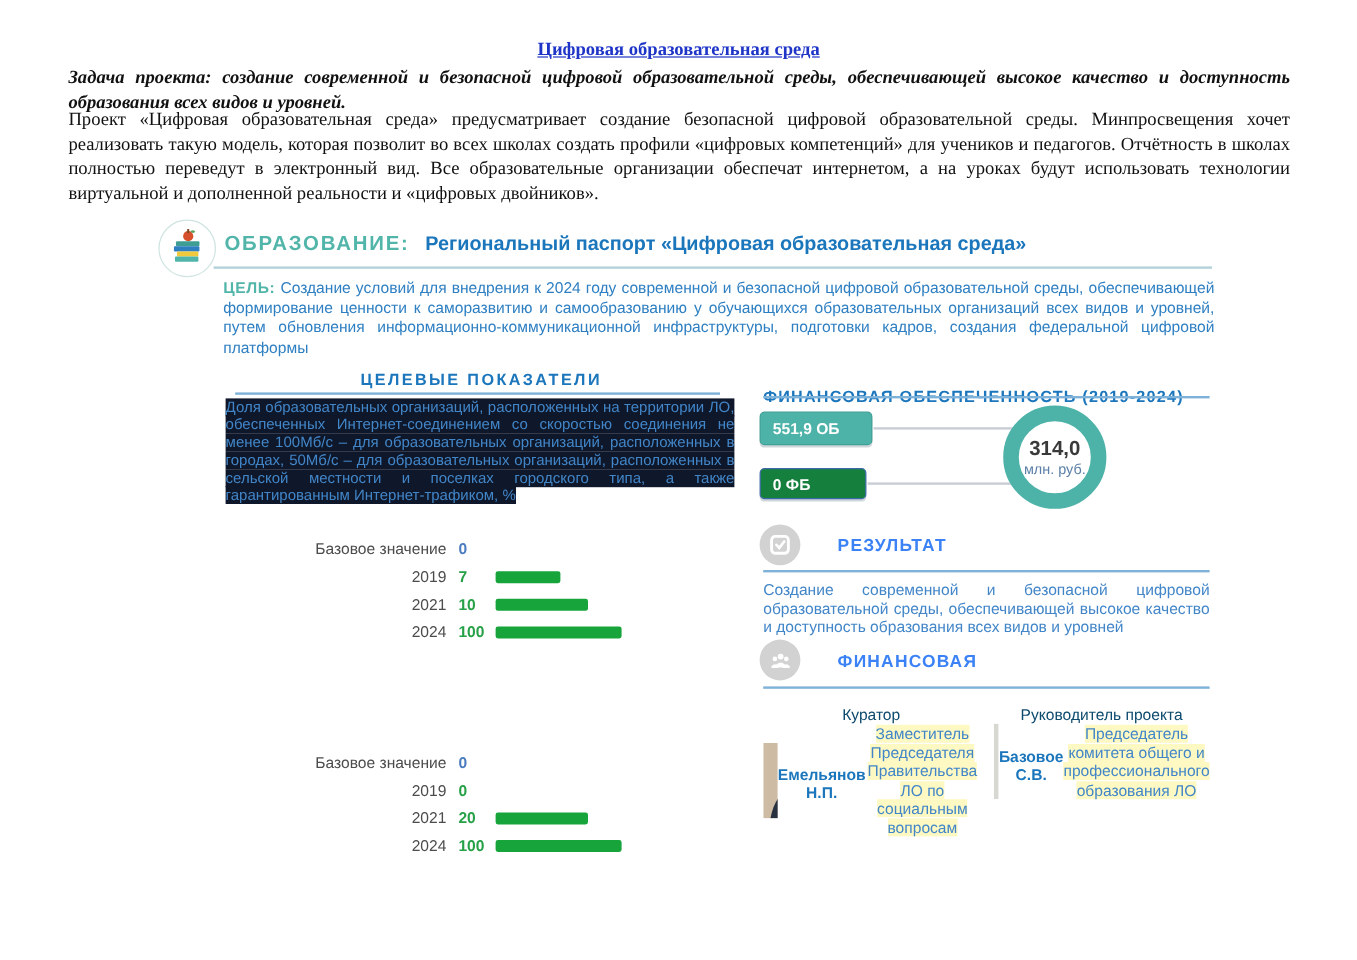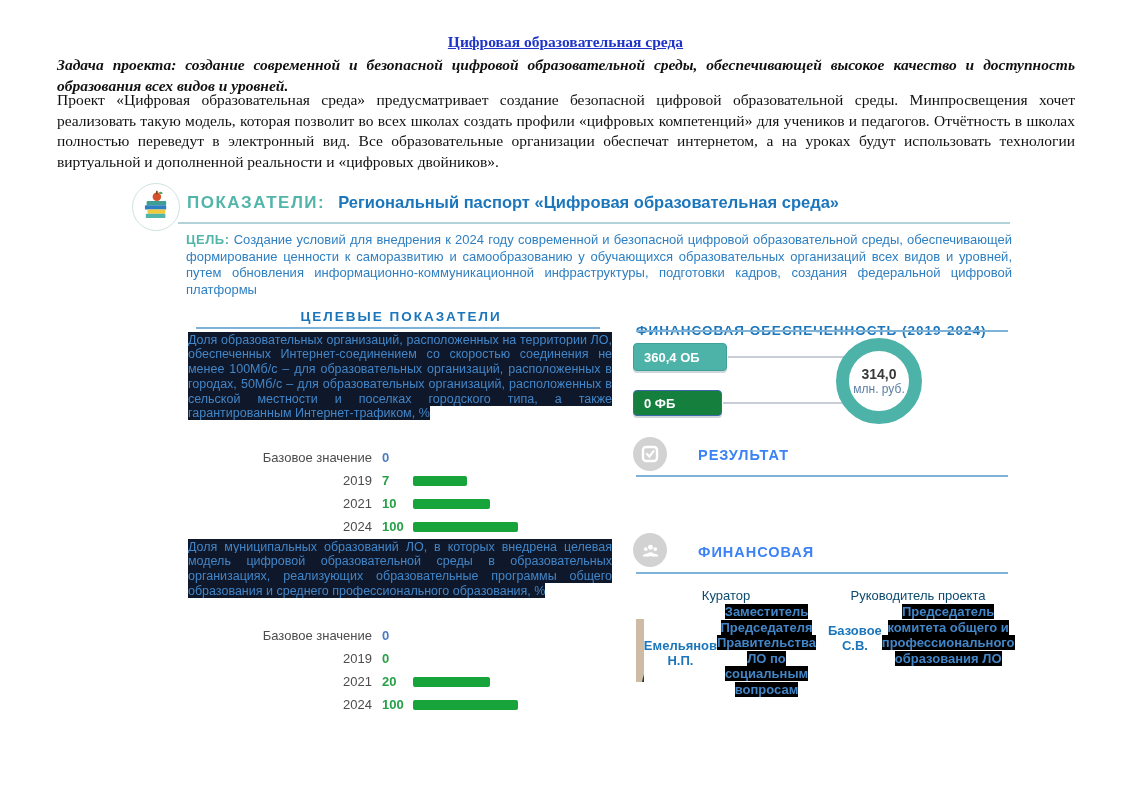--- a/index.html
+++ b/index.html
@@ -50,21 +50,21 @@
   .col-right .sec-heading{position:absolute;top:3px;left:0;width:100%;text-align:left;letter-spacing:1px;font-size:13.5px;white-space:nowrap;margin-top:13px;}
   .fin-underline{position:absolute;top:23px;left:0;width:372px;}
 
   .chip{position:absolute;left:-3px;height:28px;border-radius:4px;color:#fff;font-weight:bold;font-size:13px;display:flex;align-items:center;padding-left:10px;box-sizing:border-box;box-shadow:0 2px 0 rgba(120,140,150,0.35);}
   .chip-ob{top:36px;width:94px;background:#4db3a8;border:1px solid #3fa096;}
   .chip-fb{top:83px;width:89px;height:26px;background:#15803d;border:1px solid #3d69a8;}
   .conn{position:absolute;height:1.5px;background:#c9ced6;}
   .conn1{top:49px;left:92px;width:118px;}
   .conn2{top:95px;left:87px;width:128px;}
   .donut{position:absolute;left:200px;top:31px;width:60px;height:60px;border:13px solid #4db3a8;border-radius:50%;background:#fff;display:flex;flex-direction:column;align-items:center;justify-content:center;}
-  .donut .dval{font-size:14px;font-weight:bold;color:#3a3a3a;}
+  .donut .dval{font-size:17px;font-weight:bold;color:#3a3a3a;}
   .donut .dunit{font-size:12px;color:#5b7fa6;}
 
   .icon-circle{position:absolute;left:-3px;width:34px;height:34px;border-radius:50%;background:#d2d2d2;display:flex;align-items:center;justify-content:center;}
   .icon-result{top:130px;}
   .icon-people{top:226px;}
   .sub-heading{position:absolute;left:62px;color:#3b82f6;font-weight:bold;font-size:14.5px;letter-spacing:1px;}
   .h-result{top:140px;}
   .h-people{top:237px;}
   .line-result{position:absolute;top:168px;left:0;width:372px;}
   .line-people{position:absolute;top:265px;left:0;width:372px;}
@@ -72,21 +72,21 @@
 
   .ptitle{position:absolute;top:281px;font-size:13px;color:#0c4a6e;text-align:center;}
   .ptitle.left{left:0;width:180px;}
   .ptitle.right{left:192px;width:180px;}
   .pcard{position:absolute;top:296px;width:180px;display:flex;flex-direction:row;align-items:center;}
   .pcard.left{left:0;}
   .pcard.right{left:192px;}
   .photo{width:57px;height:63px;overflow:hidden;}
   .pname{margin-top:6px;font-size:13px;font-weight:bold;color:#1b76bc;text-align:center;}
   .prole{margin-top:1px;font-size:13px;line-height:15.6px;color:#4286c8;text-align:center;}
-  .prole .hl{background:#000000;box-decoration-break:clone;font-weight:bold;-webkit-box-decoration-break:clone;}
+  .prole .hl{background:#fef9c3;box-decoration-break:clone;-webkit-box-decoration-break:clone;}
 </style>
 </head>
 <body>
 
 <div class="doc-title">
   <a>Цифровая образовательная среда</a>
 </div>
 <div class="para bold">Задача проекта: создание современной и безопасной цифровой образовательной среды, обеспечивающей высокое качество и доступность образования всех видов и уровней.</div>
 <div class="para normal">Проект «Цифровая образовательная среда» предусматривает создание безопасной цифровой образовательной среды. Минпросвещения хочет реализовать такую модель, которая позволит во всех школах создать профили «цифровых компетенций» для учеников и педагогов. Отчётность в школах полностью переведут в электронный вид. Все образовательные организации обеспечат интернетом, а на уроках будут использовать технологии виртуальной и дополненной реальности и «цифровых двойников».</div>
 
@@ -97,21 +97,21 @@
       <circle cx="21" cy="8" r="5" fill="#d6502c"></circle>
       <rect x="20" y="1" width="2" height="4" fill="#7a4a22"></rect>
       <path d="M23 3 q4 -2 5 1 q-3 2 -5 -1" fill="#5aa15a"></path>
       <rect x="9" y="13" width="23" height="5" rx="1" fill="#3f9e94"></rect>
       <rect x="7" y="18" width="25" height="5" rx="1" fill="#2e7fc2"></rect>
       <rect x="10" y="23" width="21" height="5" rx="1" fill="#f0c93d"></rect>
       <rect x="8" y="28" width="23" height="5" rx="1" fill="#52b5a9"></rect>
     </svg>
   </div>
   <div class="info-header">
-    <span class="brand">ПОКАЗАТЕЛИ:</span>
+    <span class="brand">ОБРАЗОВАНИЕ:</span>
     <span class="info-title">Региональный паспорт «Цифровая образовательная среда»</span>
   </div>
   <div class="header-line"></div>
 
   <div class="goal">
     <span class="goal-label">ЦЕЛЬ:</span>
     <span>Создание условий для внедрения к 2024 году современной и безопасной цифровой образовательной среды, обеспечивающей формирование ценности к саморазвитию и самообразованию у обучающихся образовательных организаций всех видов и уровней, путем обновления информационно-коммуникационной инфраструктуры, подготовки кадров, создания федеральной цифровой платформы</span>
   </div>
 
   <div class="col col-left">
@@ -138,23 +138,20 @@
         <span class="cval green">10</span>
         <span class="cbar" style="width: 77px;"></span>
       </div>
       <div class="crow">
         <span class="clabel">2024</span>
         <span class="cval green">100</span>
         <span class="cbar" style="width: 105px;"></span>
       </div>
     </div>
 
-    <div class="ind-text ind2">
-      <span class="hl">Доля муниципальных образований ЛО, в которых внедрена целевая модель цифровой образовательной среды в образовательных организациях, реализующих образовательные программы общего образования и среднего профессионального образования, %</span>
-    </div>
 
     <div class="chart chart2">
       <div class="crow">
         <span class="clabel">Базовое значение</span>
         <span class="cval blue">0</span>
 
       </div>
       <div class="crow">
         <span class="clabel">2019</span>
         <span class="cval green">0</span>
@@ -170,37 +167,38 @@
         <span class="cval green">100</span>
         <span class="cbar" style="width: 105px;"></span>
       </div>
     </div>
   </div>
 
   <div class="col col-right">
     <div class="sec-heading">ФИНАНСОВАЯ ОБЕСПЕЧЕННОСТЬ (2019-2024)</div>
     <div class="sec-underline fin-underline"></div>
 
-    <div class="chip chip-ob">360,4 ОБ</div>
+    <div class="chip chip-ob">551,9 ОБ</div>
     <div class="conn conn1"></div>
     <div class="chip chip-fb">0 ФБ</div>
     <div class="conn conn2"></div>
     <div class="donut">
       <span class="dval">314,0</span>
       <span class="dunit">млн. руб.</span>
     </div>
 
     <div class="icon-circle icon-result">
       <svg width="18" height="18" viewBox="0 0 18 18">
         <rect x="2" y="2" width="14" height="14" rx="3" fill="none" stroke="#ffffff" stroke-width="2.4"></rect>
         <path d="M6 9 l2.4 2.6 L12.5 6.2" fill="none" stroke="#ffffff" stroke-width="2.2" stroke-linecap="round"></path>
       </svg>
     </div>
     <div class="sub-heading h-result">РЕЗУЛЬТАТ</div>
     <div class="sec-underline line-result"></div>
+    <div class="result-text">Создание современной и безопасной цифровой образовательной среды, обеспечивающей высокое качество и доступность образования всех видов и уровней</div>
 
     <div class="icon-circle icon-people">
       <svg width="19" height="19" viewBox="0 0 20 20">
         <circle cx="10" cy="6.5" r="2.6" fill="#ffffff"></circle>
         <path d="M5.5 14 q4.5 -4.5 9 0 v2 h-9 z" fill="#ffffff"></path>
         <circle cx="5" cy="8.5" r="2" fill="#ffffff"></circle>
         <path d="M2 15 q3 -3.4 6 0 v1.4 h-6 z" fill="#ffffff"></path>
         <circle cx="15" cy="8.5" r="2" fill="#ffffff"></circle>
         <path d="M12 15 q3 -3.4 6 0 v1.4 h-6 z" fill="#ffffff"></path>
       </svg>

